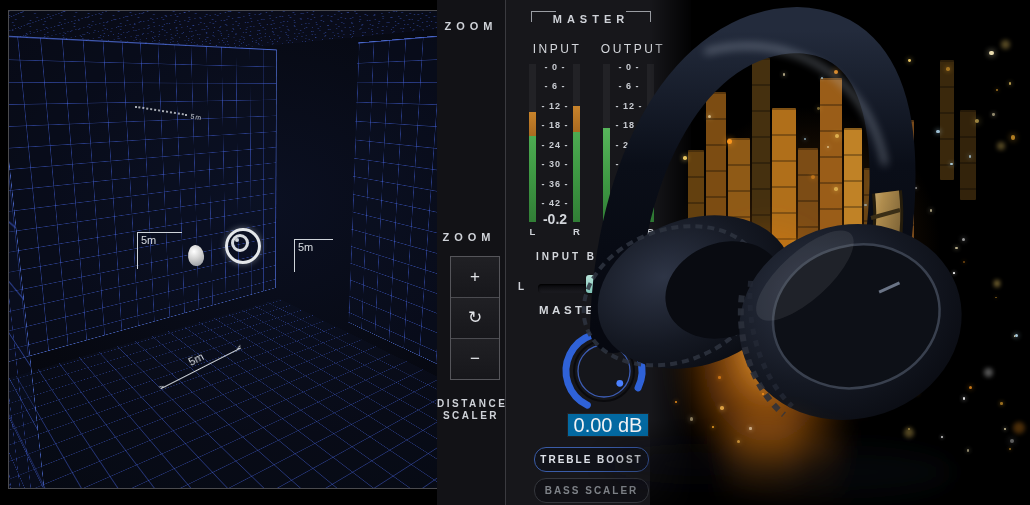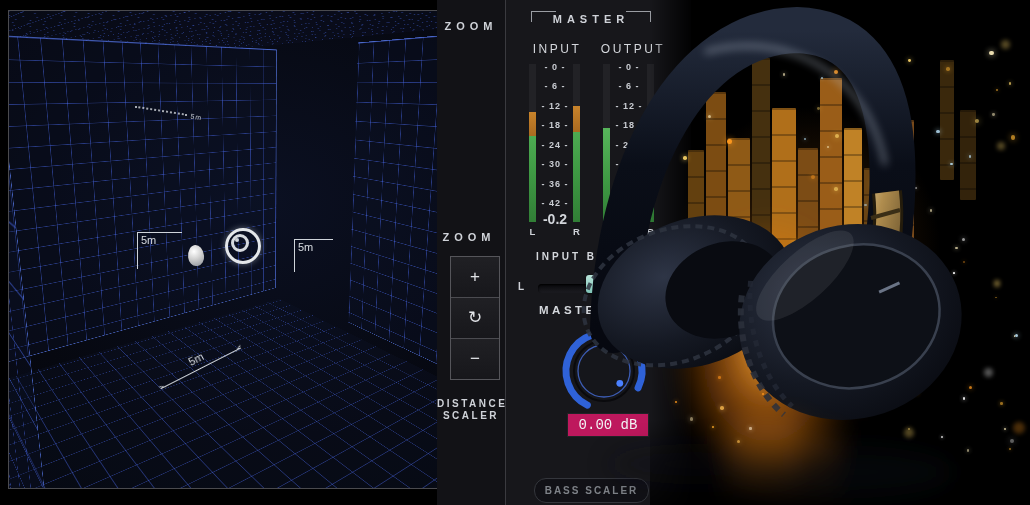--- a/index.html
+++ b/index.html
@@ -91,21 +91,21 @@
 
   #balance-label{position:absolute;left:30px;top:251px;color:#d4d7dc;font-size:10px;letter-spacing:3px;font-weight:bold;}
   #balance-l{position:absolute;left:12px;top:281px;color:#cfd2d8;font-size:10px;font-weight:bold;}
   #balance-track{position:absolute;left:32px;top:284px;width:82px;height:9px;border-radius:4px;
                  background:linear-gradient(180deg,#08080b,#1c1c21);box-shadow:inset 0 1px 2px #000;}
   #balance-handle{position:absolute;left:80px;top:275px;width:11px;height:18px;border-radius:3px;
                   background:linear-gradient(180deg,#b9e4da,#7fc4b8);box-shadow:0 1px 3px rgba(0,0,0,.6);cursor:pointer;}
   #knob-label{position:absolute;left:33px;top:304px;color:#d4d7dc;font-size:11.5px;letter-spacing:3.5px;font-weight:bold;}
   #master-knob{position:absolute;left:50px;top:326px;cursor:pointer;}
   #db-display{position:absolute;left:61px;top:413px;width:80px;height:22px;line-height:22px;
-              background:#be185d;border:1px solid #222226;color:#f2f3f5;font-size:14px;text-align:center;font-family:Liberation Mono, monospace;}
+              background:#0369a1;border:1px solid #222226;color:#f2f3f5;font-size:20px;text-align:center;}
   .pill{position:absolute;left:28px;width:113px;height:23px;line-height:23px;border-radius:12px;
         text-align:center;font-size:10px;letter-spacing:2px;font-weight:bold;cursor:pointer;}
   #treble{top:447px;border:1px solid #3a5ca8;color:#dfe3ea;background:rgba(10,14,24,.4);}
   #bass{top:478px;border:1px solid #34363c;color:#7e8288;background:rgba(10,10,14,.4);}
 
   
   #art{position:absolute;left:650px;top:0;width:380px;height:505px;z-index:9;
        background:linear-gradient(90deg, rgba(0,0,0,0) 0px, #000 46px);}
   #art .wash{position:absolute;left:30px;top:60px;width:320px;height:340px;
        background:radial-gradient(55% 55% at 40% 55%, rgba(150,85,15,.40) 0%, rgba(90,50,10,.18) 55%, transparent 75%);}
@@ -239,20 +239,21 @@
     <div id="knob-label">MASTER</div>
     <svg id="master-knob" width="96" height="92" viewBox="0 0 96 92">
       <circle cx="48" cy="45" r="38" fill="none" stroke="#2f62d8" stroke-width="7" stroke-dasharray="179 60" transform="rotate(116 48 45)" stroke-linecap="round"></circle>
       <circle cx="48" cy="45" r="30" fill="#15161b"></circle>
       <circle cx="48" cy="45" r="30" fill="none" stroke="#0a0a0d" stroke-width="2"></circle>
       <circle cx="48" cy="45" r="26" fill="none" stroke="rgba(74,116,232,.75)" stroke-width="1.3"></circle>
       <circle cx="63.8" cy="57.3" r="3.4" fill="#4a80ff"></circle>
     </svg>
     <div id="db-display">0.00 dB</div>
 
+    <div id="treble" class="pill">TREBLE BOOST</div>
     <div id="bass" class="pill">BASS SCALER</div>
   </div>
 
   <div id="art">
     <div class="wash"></div>
     <div id="eq-bars">
         <div class="eqbar" style="left: 38px; top: 150px; width: 16px; height: 150px; background-color: rgb(99, 64, 15);"></div>
         <div class="eqbar" style="left: 56px; top: 92px; width: 20px; height: 190px; background-color: rgb(124, 76, 18);"></div>
         <div class="eqbar" style="left: 78px; top: 138px; width: 22px; height: 125px; background-color: rgb(143, 90, 22);"></div>
         <div class="eqbar" style="left: 102px; top: 58px; width: 18px; height: 215px; background-color: rgb(69, 48, 15);"></div>

